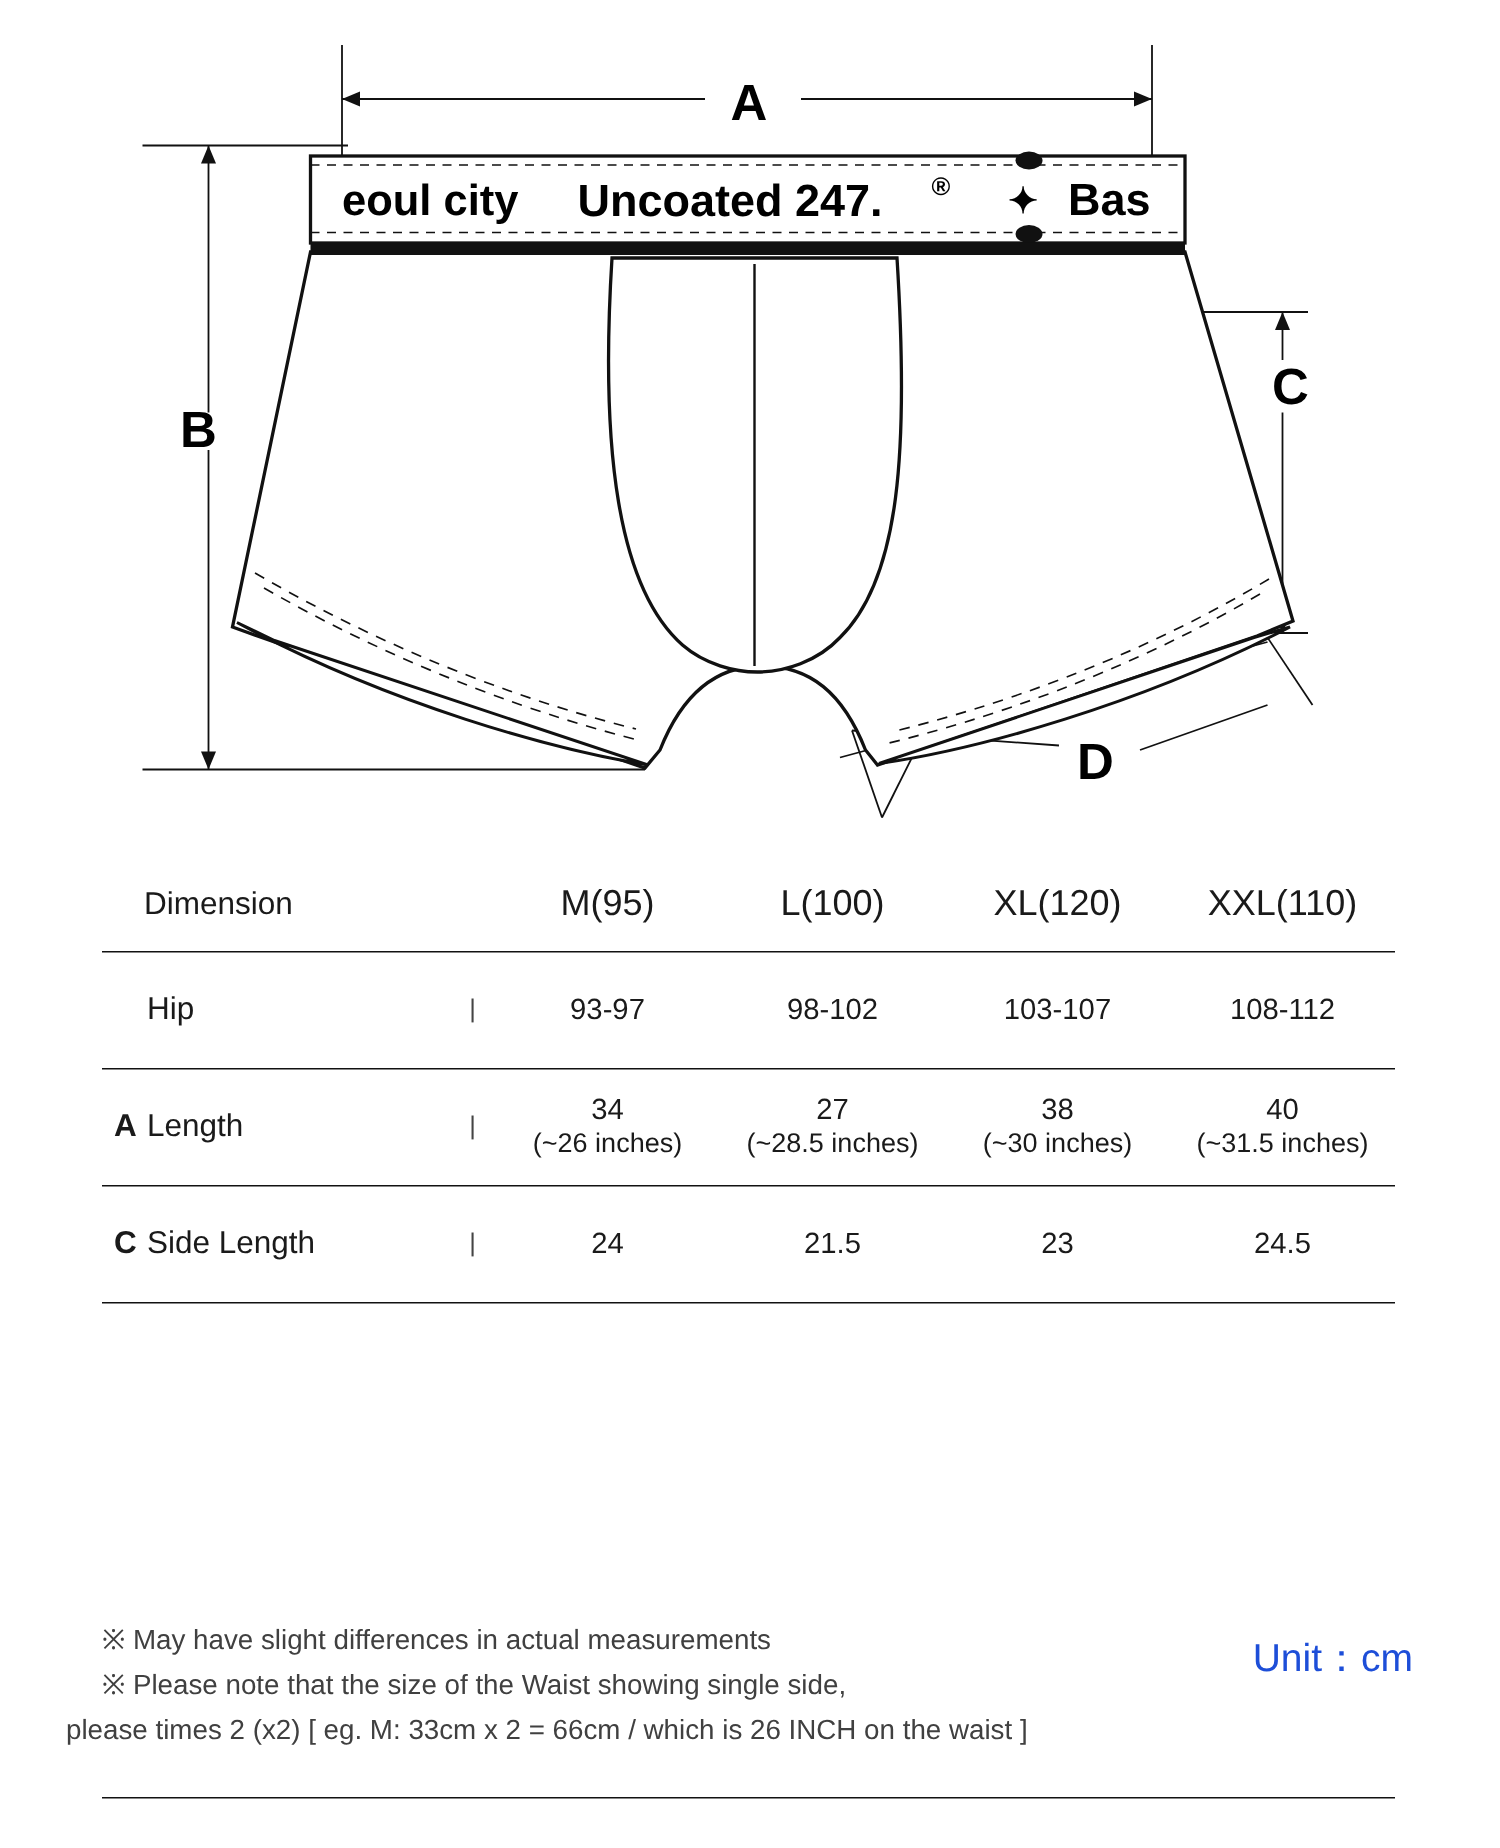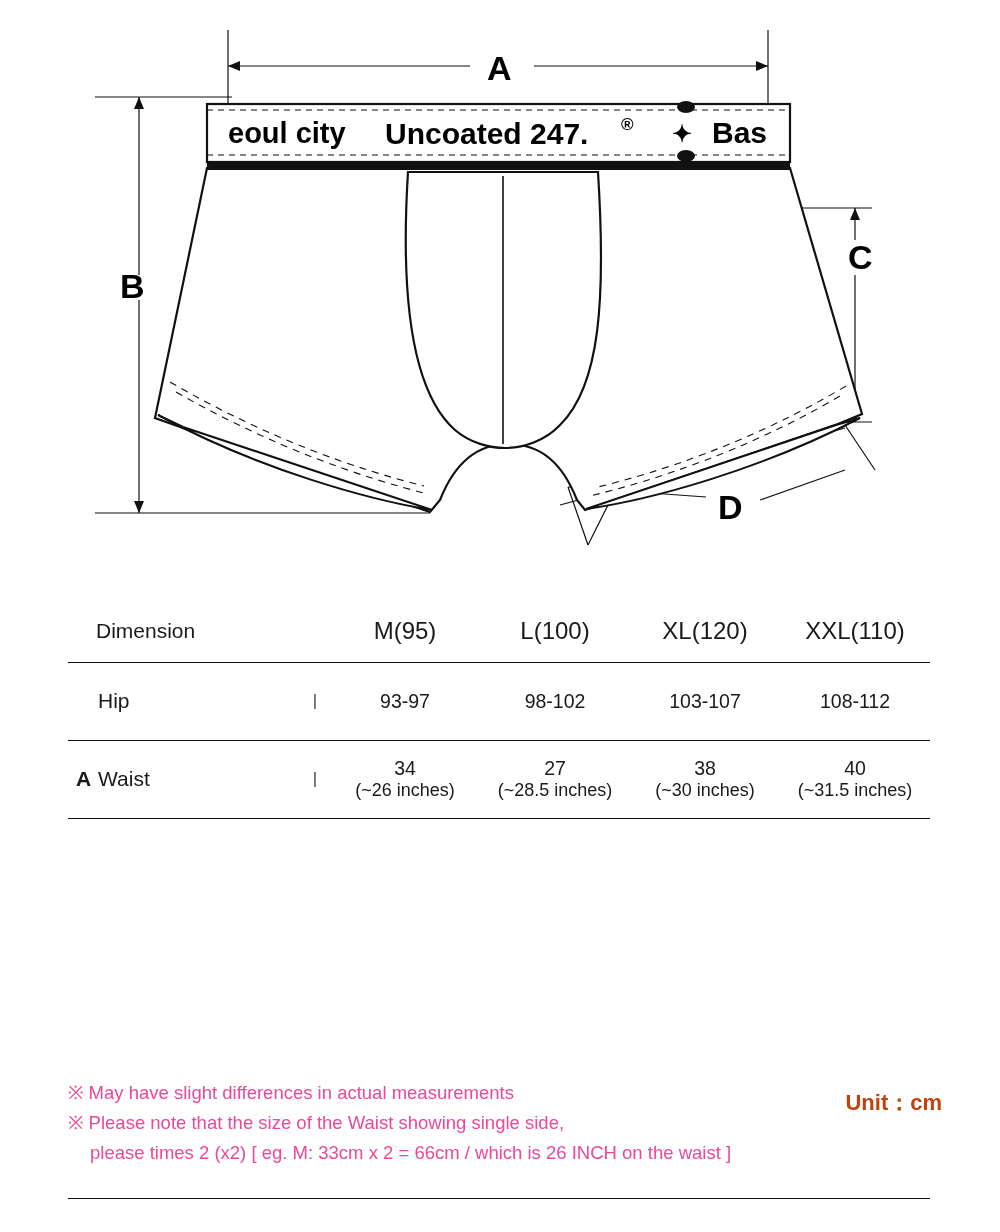--- a/index.html
+++ b/index.html
@@ -28,21 +28,21 @@
   .wb-text {
     font-family: "Liberation Sans", sans-serif;
     font-weight: bold;
     fill: #000;
   }
 
   
   #table-wrap {
     position: absolute;
     left: 0;
-    top: 600px;
+    top: 572px;
     width: 897px;
   }
   table.size-table {
     width: 862px;
     margin-left: 68px;
     border-collapse: collapse;
     font-size: 19.5px;
   }
   table.size-table td, table.size-table th {
     padding: 0;
@@ -89,34 +89,33 @@
   col.c-val   { width: 150px; }
 
   .bottom-border { border-top: 1.6px solid #111; }
 
   
   #notes {
     position: absolute;
     left: 0;
     top: 1078px;
     width: 1000px;
-    color: #ec4899;
+    color: #404040;
     font-size: 18.5px;
     line-height: 1.62;
   }
   #notes .line { padding-left: 68px; white-space: nowrap; }
-  #notes .line.indent { padding-left: 90px; }
+  #notes .line.indent { padding-left: 44px; }
   #unit {
     position: absolute;
     right: 58px;
     top: 1088px;
-    color: #c2410c;
-    font-size: 22px;
+    color: #1d4ed8;
+    font-size: 26px;
     white-space: nowrap;
-    font-weight: bold;
   }
   #foot-rule {
     position: absolute;
     left: 68px;
     top: 1198px;
     width: 862px;
     border-top: 1.6px solid #111;
   }
 </style>
 </head>
@@ -257,21 +256,21 @@
         <td>
             <span class="val">103-107</span>
           </td>
         <td>
             <span class="val">108-112</span>
           </td>
       </tr>
 
       <tr class="brow">
         <td class="label-cell">
-          <span class="letter">A</span><span>Waist</span>
+          <span class="letter">A</span><span>Length</span>
         </td>
         <td class="tick">|</td>
         <td>
           <span class="val">34</span>
           <span class="sub">(~26 inches)</span>
         </td>
         <td>
           <span class="val">27</span>
           <span class="sub">(~28.5 inches)</span>
         </td>
@@ -279,20 +278,38 @@
           <span class="val">38</span>
           <span class="sub">(~30 inches)</span>
         </td>
         <td>
           <span class="val">40</span>
           <span class="sub">(~31.5 inches)</span>
         </td>
       </tr>
 
 
+      <tr class="brow">
+        <td class="label-cell">
+          <span class="letter">C</span><span>Side Length</span>
+        </td>
+        <td class="tick">|</td>
+        <td>
+            <span class="val">24</span>
+          </td>
+        <td>
+            <span class="val">21.5</span>
+          </td>
+        <td>
+            <span class="val">23</span>
+          </td>
+        <td>
+            <span class="val">24.5</span>
+          </td>
+      </tr>
 
 
       <tr>
         <td class="bottom-border" colspan="6" style="height:2px;"></td>
       </tr>
     </tbody>
   </table>
 </div>
 
 <div id="notes">

